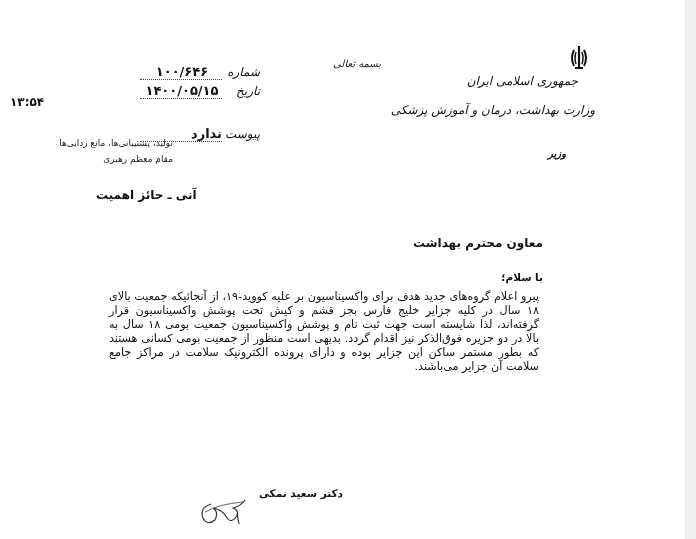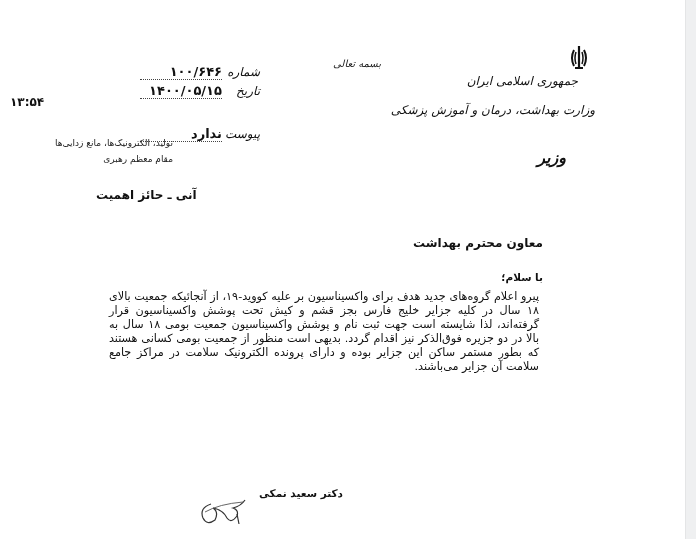--- a/index.html
+++ b/index.html
@@ -11,27 +11,27 @@
   }
   .page { position:absolute; left:0; top:0; width:686px; height:539px; background:#fff; }
   .edge { position:absolute; right:0; top:0; width:10px; height:539px; background:#eff0f1; border-left:1px solid #e4e5e6; }
   .rtl { direction:rtl; unicode-bidi:embed;text-align:center; }
   .abs { position:absolute; white-space:nowrap; }
 
   
   .emblem { position:absolute; left:567px; top:44px; width:24px; height:28px; }
   .hdr-line1 { right:108px; top:74px; font-size:12px; font-family:"DejaVu Serif", serif; font-style:italic;margin-left:36px; }
   .hdr-line2 { right:91px; top:103px; font-size:12px; font-family:"DejaVu Serif", serif; font-style:italic; }
-  .hdr-vazir { right:120px; top:148px; font-size:16px; font-weight:bold; font-family:"DejaVu Serif", serif; font-style:italic; }
+  .hdr-vazir { right:120px; top:148px; font-size:10px; font-weight:bold; font-family:"DejaVu Serif", serif; font-style:italic; }
 
   .bismillah { left:333px; top:58px; font-size:10px; font-family:"DejaVu Serif", serif; font-style:italic; color:#222; }
 
   .meta-row { position:absolute; display:flex; align-items:baseline; direction:rtl; }
   .meta-label { font-family:"DejaVu Serif", serif; font-style:italic; font-size:12px; width:38px; }
-  .meta-dots { border-bottom:1px dotted #444; width:80px; text-align:right; direction:ltr; font-weight:bold; font-size:13px; padding-left:2px; }
+  .meta-dots { border-bottom:1px dotted #444; width:80px; text-align:center; direction:ltr; font-weight:bold; font-size:13px; padding-left:2px; }
   .time { left:10px; top:95px; font-size:12px; font-weight:bold; }
 
   .note { font-size:9px; color:#222; }
   .urgent { left:96px; top:188px; font-size:12px; font-weight:bold; }
 
   .addr1 { right:143px; top:214px; font-size:12px; font-weight:bold; }
   .addr2 { right:143px; top:236px; font-size:12px; font-weight:bold; }
   .greet { right:143px; top:271px; font-size:10.5px; font-weight:bold;margin-left:12px; }
 
   .body-text {
@@ -71,21 +71,21 @@
     <span class="meta-label">تاریخ</span>
     <span class="meta-dots">۱۴۰۰/۰۵/۱۵</span>
   </div>
   <div class="meta-row" style="left:140px; top:102px;">
     <span class="meta-label">پیوست</span>
     <span class="meta-dots" style="text-align:right; direction:rtl;margin-top:24px;">ندارد</span>
   </div>
 
   <div class="abs time">۱۳:۵۴</div>
 
-  <div class="abs rtl note" style="right:513px; top:138px;">تولید، الکترونیک‌ها، مانع زدایی‌ها</div>
+  <div class="abs rtl note" style="right:513px; top:138px;">تولید، پشتیبانی‌ها، مانع زدایی‌ها</div>
   <div class="abs rtl note" style="right:513px; top:154px;">مقام معظم رهبری</div>
 
   <div class="abs rtl urgent">آنی ـ حائز اهمیت</div>
 
   <div class="abs rtl addr2">معاون محترم بهداشت</div>
 
   <div class="abs rtl greet">با سلام؛</div>
 
   <div class="body-text rtl">
     <p>پیرو اعلام گروه‌های جدید هدف برای واکسیناسیون بر علیه کووید-۱۹، از آنجائیکه جمعیت بالای ۱۸ سال در کلیه جزایر خلیج فارس بجز قشم و کیش تحت پوشش واکسیناسیون قرار گرفته‌اند، لذا شایسته است جهت ثبت نام و پوشش واکسیناسیون جمعیت بومی ۱۸ سال به بالا در دو جزیره فوق‌الذکر نیز اقدام گردد. بدیهی است منظور از جمعیت بومی کسانی هستند که بطور مستمر ساکن این جزایر بوده و دارای پرونده الکترونیک سلامت در مراکز جامع سلامت آن جزایر می‌باشند.</p>

